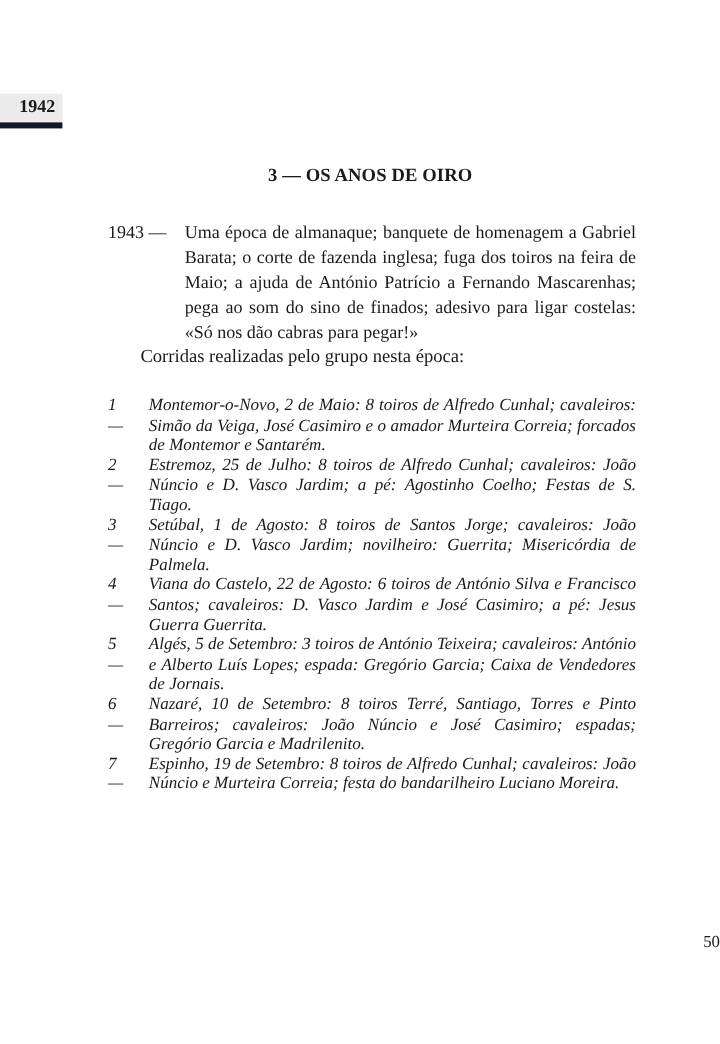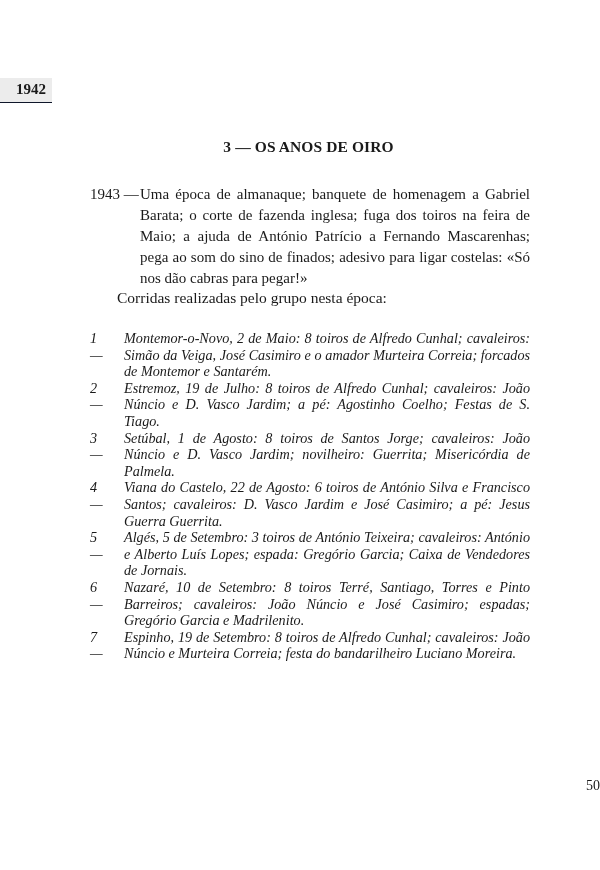--- a/index.html
+++ b/index.html
@@ -3,36 +3,36 @@
 <meta charset="utf-8">
 <style>
   html, body { margin: 0; padding: 0; }
   body {
     width: 600px; height: 870px; position: relative; overflow: hidden;
     background: #ffffff; color: #1a1a1a;
     font-family: "Liberation Serif", "DejaVu Serif", serif;
   }
   .year-tab {
     position: absolute; left: 0; top: 78px; width: 52px; height: 24px;
-    background: #ececec; border-bottom: 1px solid #0f172a;
+    background: #ececec; border-bottom: 5px solid #0f172a;
   }
   .year-tab span {
     position: absolute; right: 6px; top: 3px;
     font-weight: bold; font-size: 15px; color: #1a1a1a;
   }
   .chapter-title {
     position: absolute; left: 0; right: 0; top: 138px; text-align: center;
     font-weight: bold; font-size: 15.5px; letter-spacing: 0.1px; padding-left: 17px;
   }
   .intro {
     position: absolute; left: 90px; top: 184px; width: 440px;
     font-size: 15px; line-height: 21px;
   }
   .intro .yr { position: absolute; left: 0; top: 0; }
-  .intro .txt { margin-left: 50px; text-align: justify; text-align-last: left; }
+  .intro .txt { margin-left: 64px; text-align: justify; text-align-last: left; }
   .lead {
     position: absolute; left: 117px; top: 289px; font-size: 15.5px;
   }
   .list {
     position: absolute; left: 90px; top: 330px; width: 440px;
     font-size: 14.2px; line-height: 16.6px; font-style: italic;
   }
   .item { position: relative; margin-bottom: 0; }
   .item .num { position: absolute; left: 0; top: 0; width: 22px; }
   .item .body { margin-left: 34px; text-align: justify; text-align-last: left; }
@@ -57,21 +57,21 @@
 
 <div class="lead">Corridas realizadas pelo grupo nesta época:</div>
 
 <div class="list">
   <div class="item">
     <span class="num">1 —</span>
     <div class="body">Montemor-o-Novo, 2 de Maio: 8 toiros de Alfredo Cunhal; cavaleiros: Simão da Veiga, José Casimiro e o amador Murteira Correia; forcados de Montemor e Santarém.</div>
   </div>
   <div class="item">
     <span class="num">2 —</span>
-    <div class="body">Estremoz, 19 de Julho: 8 toiros de Alfredo Cunhal; cavaleiros: João Núncio e D. Vasco Jardim; a pé: Agostinho Coelho; Festas de S. Tiago.</div>
+    <div class="body">Estremoz, 25 de Julho: 8 toiros de Alfredo Cunhal; cavaleiros: João Núncio e D. Vasco Jardim; a pé: Agostinho Coelho; Festas de S. Tiago.</div>
   </div>
   <div class="item">
     <span class="num">3 —</span>
     <div class="body">Setúbal, 1 de Agosto: 8 toiros de Santos Jorge; cavaleiros: João Núncio e D. Vasco Jardim; novilheiro: Guerrita; Misericórdia de Palmela.</div>
   </div>
   <div class="item">
     <span class="num">4 —</span>
     <div class="body">Viana do Castelo, 22 de Agosto: 6 toiros de António Silva e Francisco Santos; cavaleiros: D. Vasco Jardim e José Casimiro; a pé: Jesus Guerra Guerrita.</div>
   </div>
   <div class="item">

